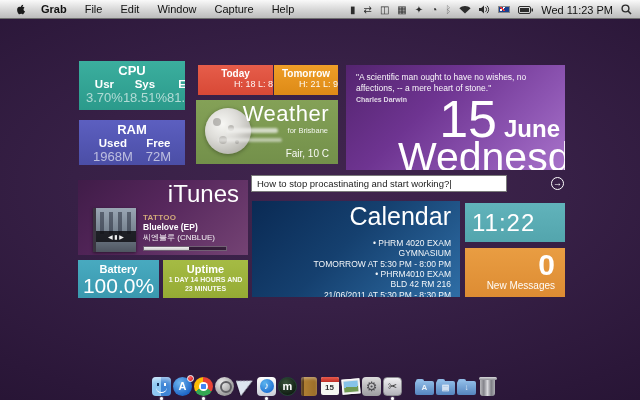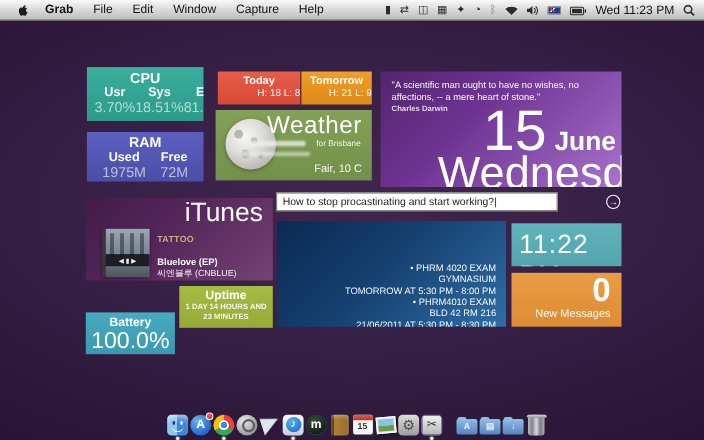--- a/index.html
+++ b/index.html
@@ -89,21 +89,21 @@
   .itunes-title { position:absolute; top:0px; right:9px; font-size:24px; font-weight:200; }
   .album-art { position:absolute; left:15px; top:28px; width:43px; height:44px;
     background:linear-gradient(#9aa6b4 0%, #76828f 55%, #4e5560 100%); border-left:3px solid #3a3540;
     box-shadow:0 1px 3px rgba(0,0,0,.5); }
   .album-art .figs { position:absolute; left:4px; top:4px; width:33px; height:22px;
     background:repeating-linear-gradient(90deg, rgba(40,45,60,.55) 0 4px, transparent 4px 9px); }
   .album-art .ctrl { position:absolute; left:0; bottom:10px; width:100%; height:11px; background:rgba(15,15,20,.85);
     display:flex; align-items:center; justify-content:center; gap:5px; color:#eee; font-size:6px; }
   .track-info { position:absolute; left:65px; top:33px; }
   .track-name { font-size:8px; font-weight:bold; color:rgba(223,184,125,.9); letter-spacing:.3px; }
-  .album-name { font-size:8.5px; font-weight:bold; color:#fff;margin-top:11px; }
+  .album-name { font-size:8.5px; font-weight:bold; color:#fff; }
   .artist-name { font-size:8px; color:rgba(255,255,255,.92); }
   .progress { margin-top:3px; width:84px; height:5px; background:rgba(10,5,15,.55); border:1px solid rgba(255,255,255,.3); }
   .progress-fill { height:100%; background:linear-gradient(#f0f0f0,#c9c9c9); }
 
   
   #search-wrap { position:absolute; left:251px; top:175px; width:314px; height:18px; }
   #search-input { position:absolute; left:0; top:0; width:256px; height:17px;
     border:1px solid #7a7a7a; background:#fff; font-family:"Liberation Sans",sans-serif;
     font-size:9.5px; color:#222; padding:0 5px; outline:none; }
   #search-go { position:absolute; right:1px; top:2px; width:13px; height:13px; border-radius:50%;
@@ -119,21 +119,21 @@
   
   #tile-clock { left:465px; top:203px; width:100px; height:39px; background:linear-gradient(#61b3bb,#53a5ad); }
   .clock-time { font-size:24px; font-weight:200; padding:6px 0 0 7px; letter-spacing:1px; }
 
   
   #tile-messages { left:465px; top:248px; width:100px; height:49px; background:linear-gradient(#e99d42,#dd8c33); }
   .msg-count { position:absolute; top:0px; right:10px; font-size:30px; font-weight:bold; }
   .msg-label { position:absolute; bottom:6px; right:10px; font-size:10px; color:rgba(255,255,255,.97); }
 
   
-  #tile-battery { left:78px; top:260px; width:81px; height:38px; background:linear-gradient(#48aac0,#3a99af);margin-top:24px; }
+  #tile-battery { left:78px; top:260px; width:81px; height:38px; background:linear-gradient(#48aac0,#3a99af); }
   .bat-title { font-size:11px; font-weight:bold; text-align:center; margin-top:3px; }
   .bat-val { font-size:21px; font-weight:200; text-align:center; line-height:1; }
 
   
   #tile-uptime { left:163px; top:260px; width:85px; height:38px; background:linear-gradient(#a5bb44,#95ab34); }
   .up-title { font-size:11px; font-weight:bold; text-align:center; margin-top:3px; }
   .up-line { font-size:7px; font-weight:bold; text-align:center; color:rgba(255,255,255,.92); line-height:1.3; }
 
   
   #dock { position:absolute; left:152px; bottom:2px; height:28px; display:flex; align-items:flex-end; gap:2px; z-index:30; }
@@ -281,21 +281,21 @@
           <div class="stat-value">81.56%</div>
         </div>
     </div>
   </div>
 
   <div class="tile" id="tile-ram">
     <div class="t-title">RAM</div>
     <div class="stat-row">
       <div class="stat-col">
           <div class="stat-label">Used</div>
-          <div class="stat-value">1975M</div>
+          <div class="stat-value">1968M</div>
         </div>
       <div class="stat-col">
           <div class="stat-label">Free</div>
           <div class="stat-value">72M</div>
         </div>
     </div>
   </div>
 
   <div class="tile" id="tile-today">
     <div class="mini-title">Today</div>
@@ -340,20 +340,21 @@
       </div>
     </div>
   </div>
 
   <div id="search-wrap">
     <input id="search-input" type="text" value="How to stop procastinating and start working?|" style="">
     <div id="search-go">→</div>
   </div>
 
   <div class="tile" id="tile-calendar">
+    <div class="cal-title">Calendar</div>
     <div class="cal-lines">
       <div>• PHRM 4020 EXAM</div>
       <div>GYMNASIUM</div>
       <div>TOMORROW AT 5:30 PM - 8:00 PM</div>
       <div>• PHRM4010 EXAM</div>
       <div>BLD 42 RM 216</div>
       <div>21/06/2011 AT 5:30 PM - 8:30 PM</div>
     </div>
   </div>
 

